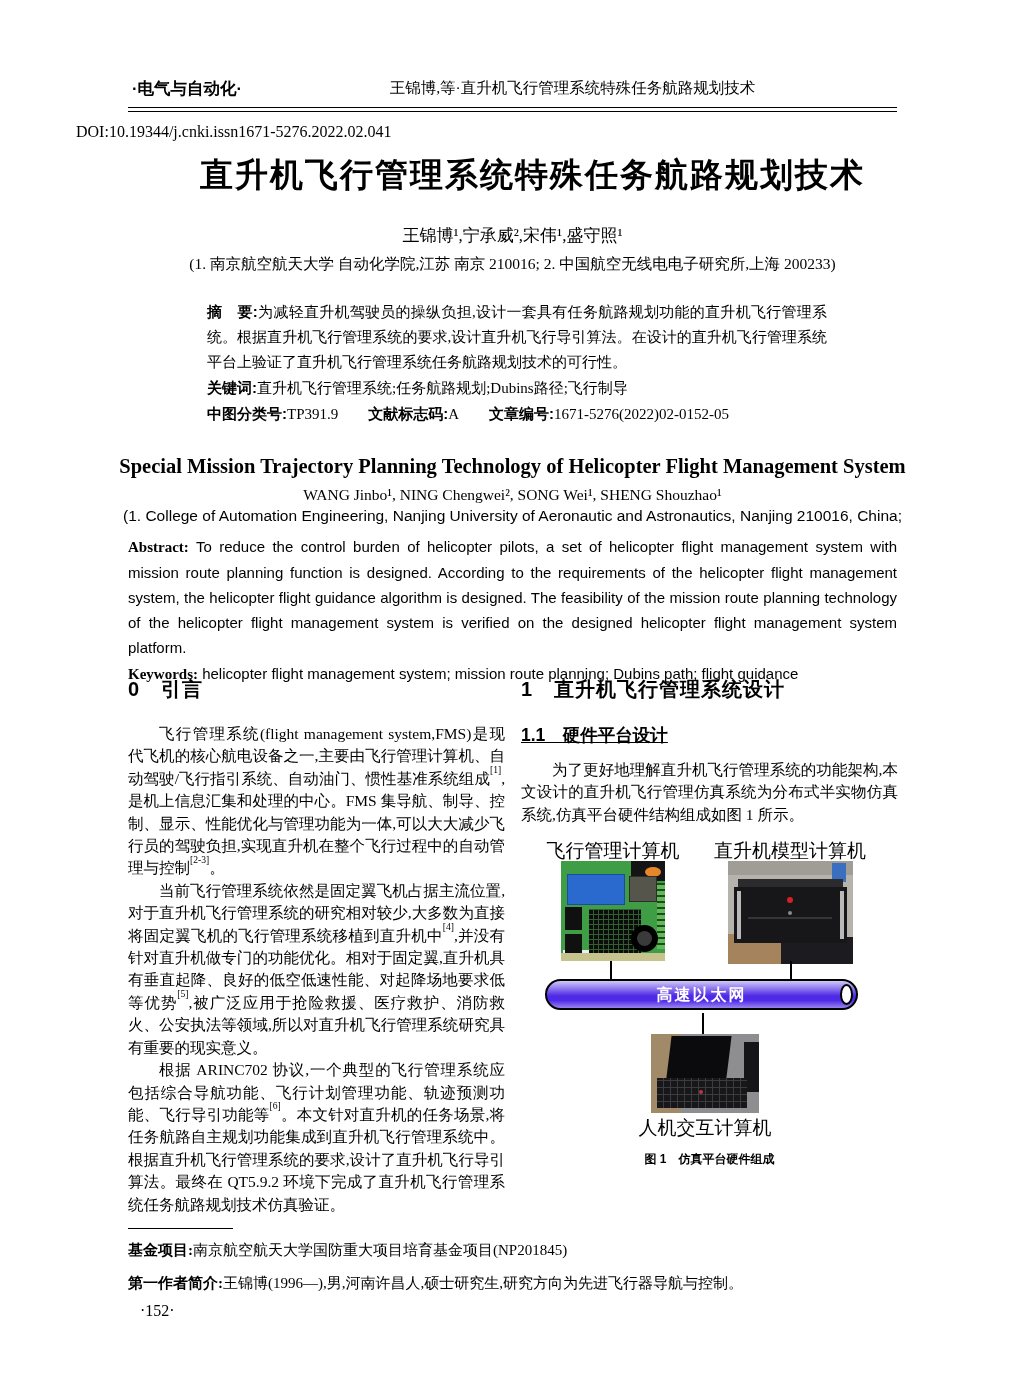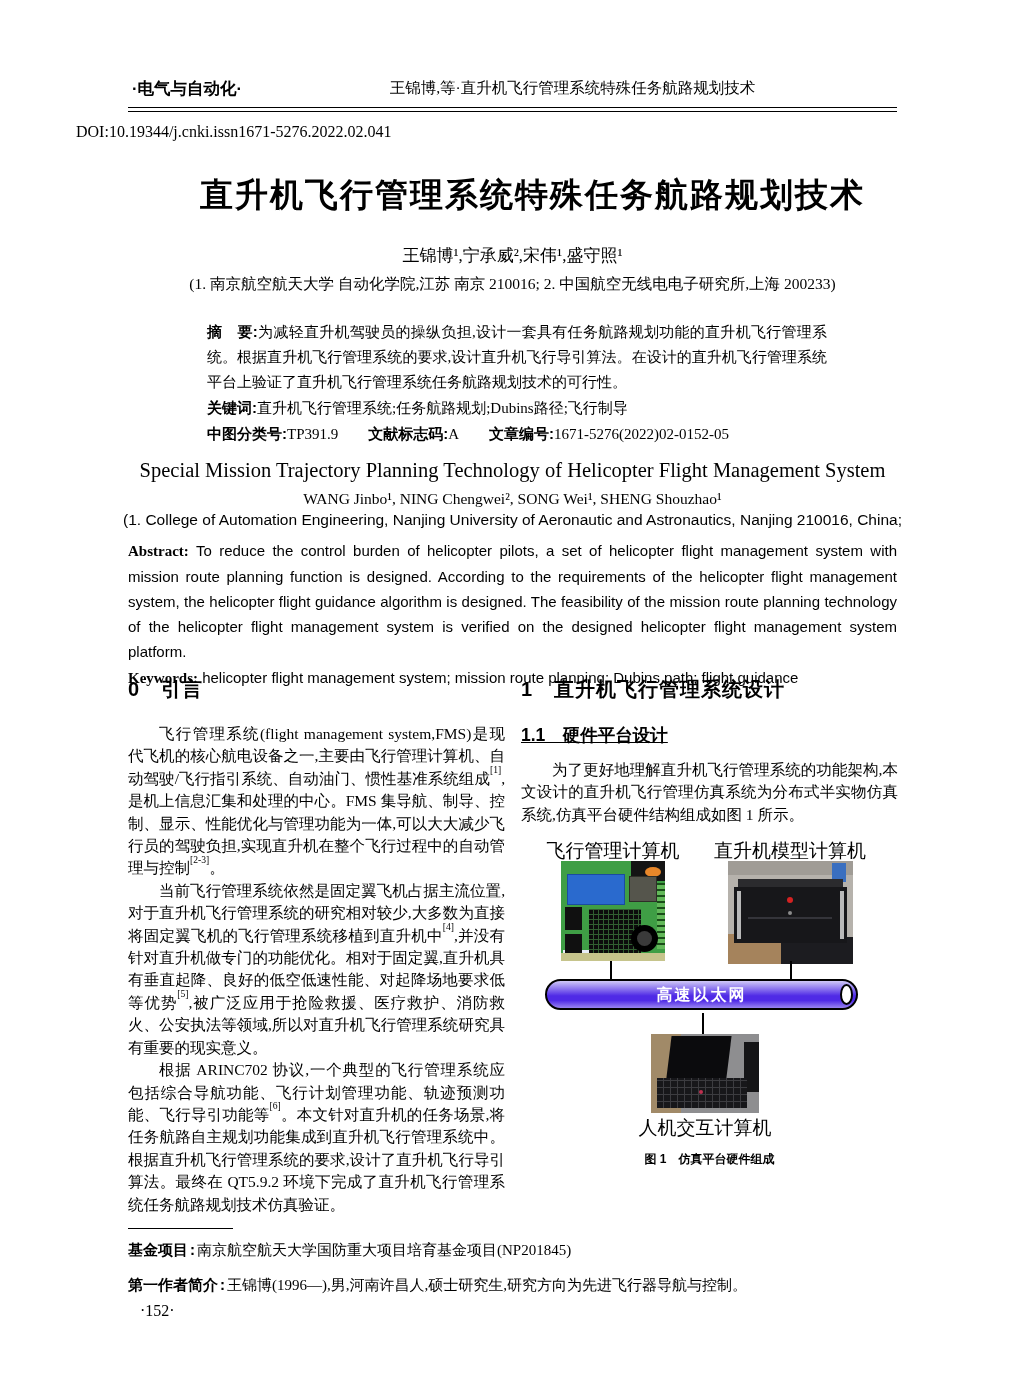--- a/index.html
+++ b/index.html
@@ -12,30 +12,30 @@
   }
 
   
   .front { padding-top:78px; }
   .runhead { position:relative; margin:0 128px; height:22px; font-size:15.5px; }
   .runhead .journal { position:absolute; left:4px; top:0; font-weight:bold; font-size:16.5px;
     font-family:"Liberation Sans","DejaVu Sans",sans-serif; }
   .runhead .rtitle { display:block; text-align:center; padding-left:120px; }
   .header-rule { margin:7px 128px 0; height:4.5px; border-top:1.5px solid #000; border-bottom:1.5px solid #000; }
   .doi { margin:11px 76px 0; font-size:16px; }
-  .title-zh { margin-top:32px; text-align:center; font-size:33px; font-weight:bold; letter-spacing:2px;padding-left:40px; }
+  .title-zh { margin-top:12px; text-align:center; font-size:33px; font-weight:bold; letter-spacing:2px;padding-left:40px; }
   .authors-zh { margin-top:26px; text-align:center; font-size:17px; }
   .affil-zh { margin-top:7px; text-align:center; font-size:15.5px; }
   .abs-zh { margin:24px 0 0 207px; width:620px; font-size:15px; line-height:25px; text-align:justify; }
   .abs-zh .lbl, .kw-zh .lbl, .meta-zh .lbl {
     font-family:"Liberation Sans","DejaVu Sans",sans-serif; font-weight:bold; }
   .kw-zh { margin:0 0 0 207px; width:620px; font-size:15px; line-height:25px; }
   .meta-zh { margin:0 0 0 207px; width:640px; font-size:15px; line-height:25px; }
   .meta-zh .val { margin-right:30px; }
-  .title-en { margin-top:12px; text-align:center; font-size:20.5px; font-weight:normal; }
+  .title-en { margin-top:28px; text-align:center; font-size:20.5px; font-weight:bold; }
   .authors-en { margin-top:8px; text-align:center; font-size:15.5px; }
   .affil-en { margin-top:3px; text-align:center; font-size:15.5px;
     font-family:"Liberation Sans","DejaVu Sans",sans-serif; }
   .abs-en { margin:9px 128px 0; font-size:15px; line-height:25px; text-align:justify;
     font-family:"Liberation Sans","DejaVu Sans",sans-serif; }
   .abs-en .lbl, .kw-en .lbl { font-family:"Liberation Serif","DejaVu Serif",serif; font-weight:bold; }
   .kw-en { margin:1px 128px 0; font-size:15px; line-height:25px;
     font-family:"Liberation Sans","DejaVu Sans",sans-serif; }
 
   
@@ -106,21 +106,21 @@
        repeating-linear-gradient(0deg, transparent 0 6px, #3c3c40 6px 7px); }
   .lap-dot { left:48px; top:56px; width:4px; height:4px; background:#c03050; border-radius:50%; }
 
   .fig-caption { position:absolute; left:0; top:313px; width:100%; text-align:center;
      font-family:"Liberation Sans","DejaVu Sans",sans-serif; font-weight:bold; font-size:12px; }
 
   
   .footer { position:absolute; left:128px; top:1228px; width:770px; font-size:15px; }
   .foot-rule { width:105px; border-top:1.5px solid #000; }
   .foot-line { margin-top:9px; line-height:24px; }
-  .foot-line .lbl { font-family:Liberation Mono, monospace; font-weight:bold; }
+  .foot-line .lbl { font-family:Liberation Serif, serif; font-weight:bold; }
   .pagenum { position:absolute; left:140px; top:1302px; font-size:16px; }
 </style>
 </head>
 <body>
 
 <div class="page">
 
   <div class="front">
     <div class="runhead">
       <span class="journal">·电气与自动化·</span>

